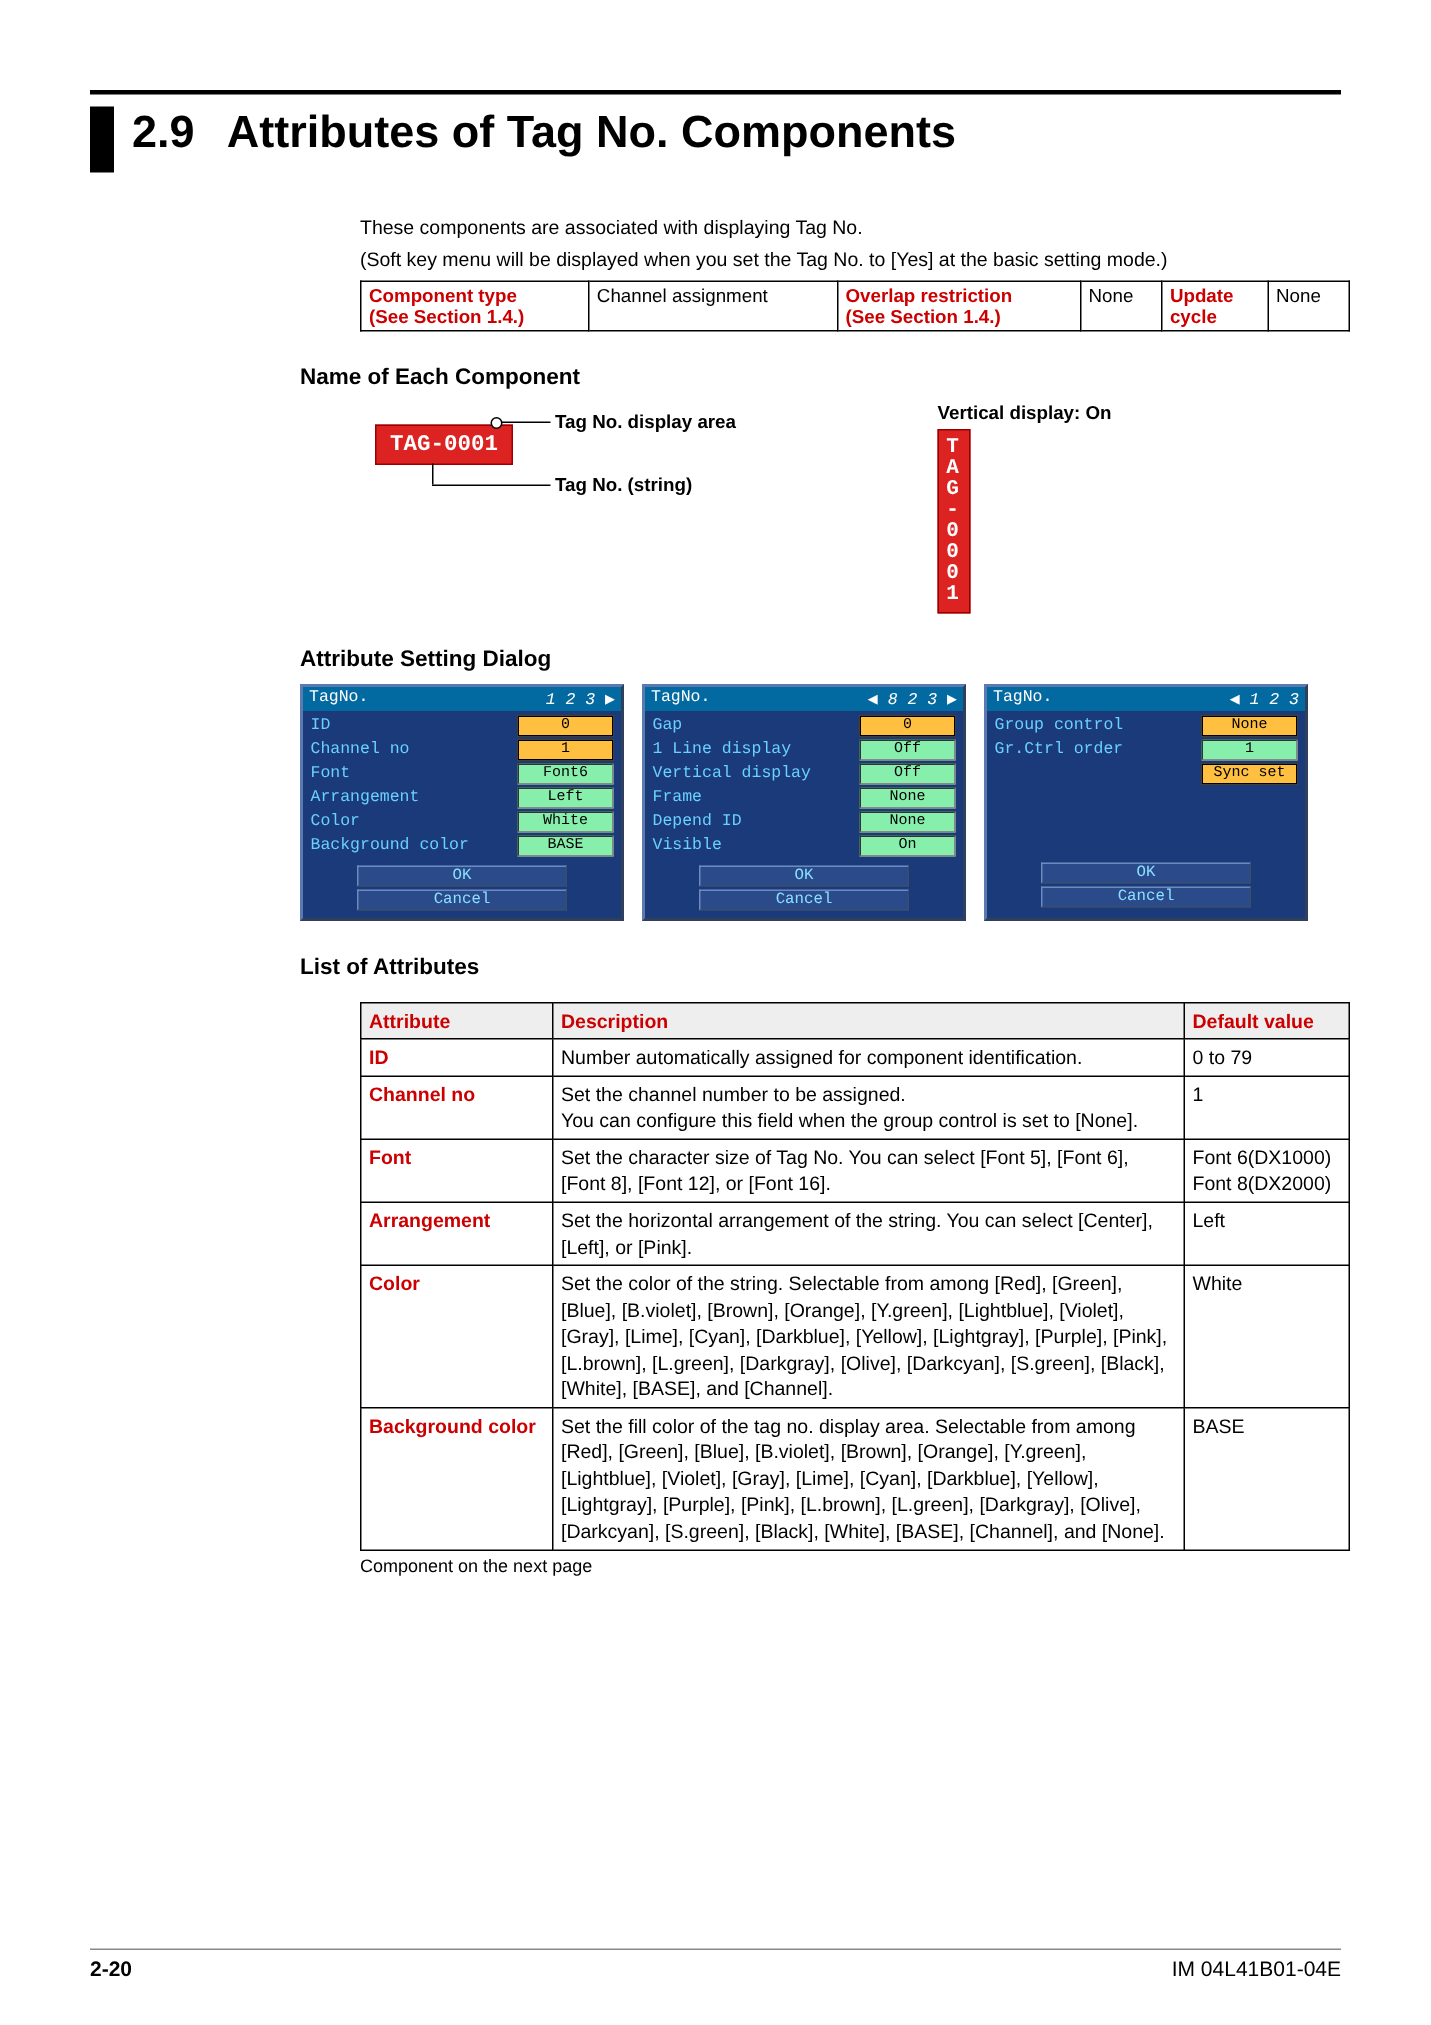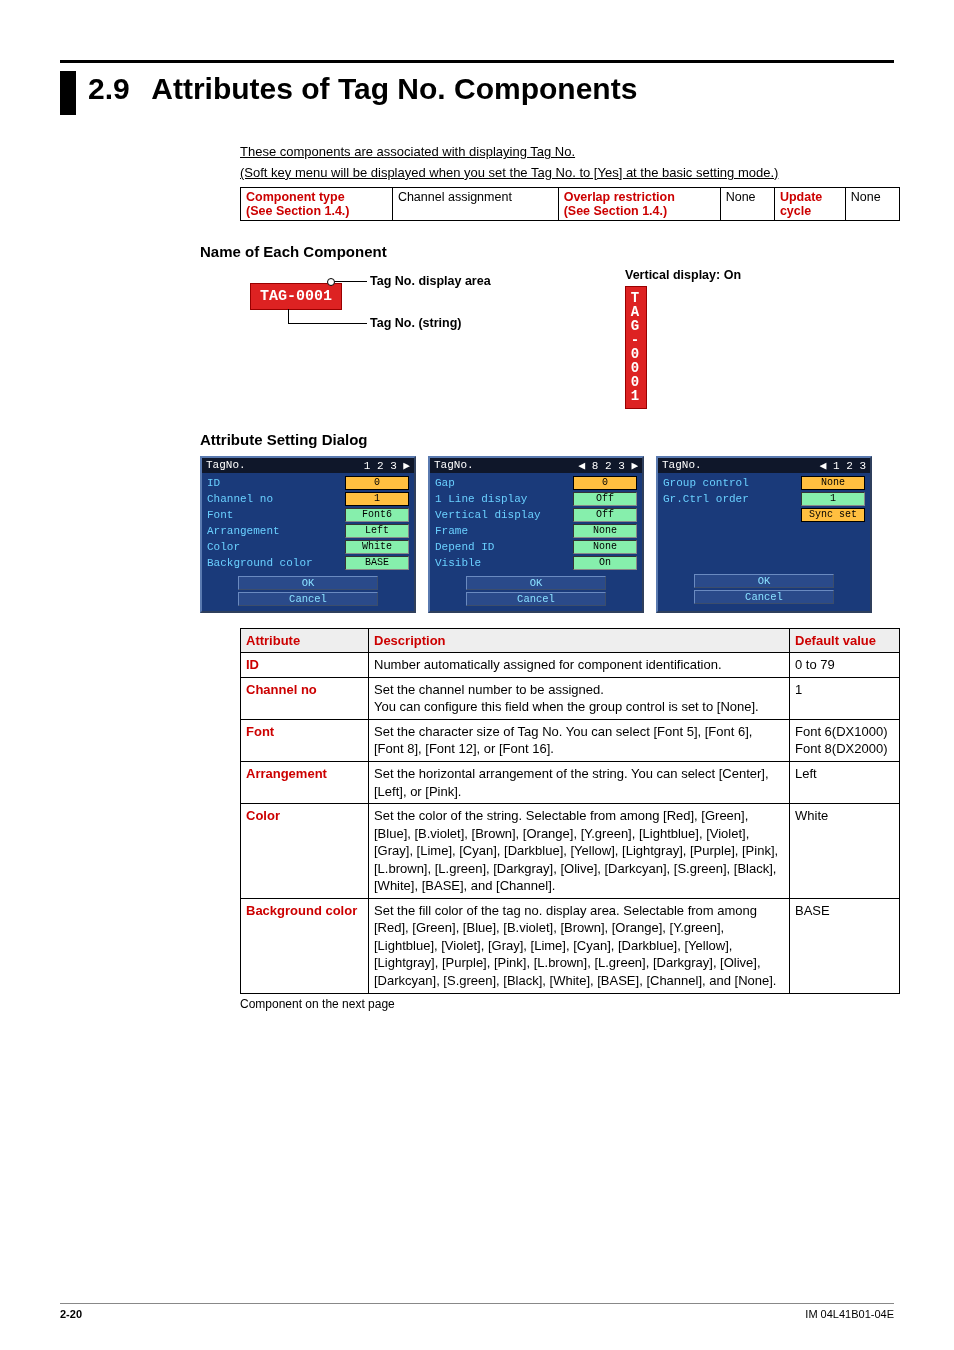--- a/index.html
+++ b/index.html
@@ -40,21 +40,20 @@
     width: 56px;
   }
   .content {
     margin-left: 180px;
     margin-right: 0;
     width: 660px;
   }
   .intro p {
     margin-bottom: 2px;
     line-height: 1.45;
-    text-decoration: underline;
   }
   .comp-table {
     border-collapse: collapse;
     width: 100%;
     margin-top: 4px;
     font-size: 12.5px;
   }
   .comp-table td {
     border: 1px solid #000;
     padding: 2px 5px;
@@ -154,28 +153,28 @@
   }
   .dialog {
     width: 216px;
     background: #1a3a7a;
     border: 2px outset #5a7ab0;
     font-family: "Courier New", monospace;
     font-size: 11px;
     color: #6ad0ff;
   }
   .dialog-titlebar {
-    background: #0f172a;
+    background: #0369a1;
     color: #fff;
     display:flex;
     justify-content: space-between;
     padding: 1px 4px;
     font-size: 11px;
   }
-  .dialog-titlebar .tabs { color:#fff; }
+  .dialog-titlebar .tabs { color:#fff;font-style:italic; }
   .dialog-body { padding: 2px 5px 4px 5px; }
   .dlg-row {
     display:flex;
     justify-content: space-between;
     align-items:center;
     margin: 1px 0;
     height: 15px;
   }
   .dlg-row .label { min-width: 100px; }
   .dlg-field {
@@ -232,21 +231,21 @@
 
   .footer {
     position:absolute;
     bottom: 30px;
     left: 60px;
     right: 60px;
     display:flex;
     justify-content: space-between;
     border-top: 1px solid #888;
     padding-top: 4px;
-    font-size: 11px;
+    font-size: 14px;
   }
   .footer .left { font-weight:bold; }
 </style>
 </head>
 <body>
 
 <div class="page">
   <div class="rule"></div>
   <div class="section-head">
     <div class="section-mark"></div>
@@ -403,20 +402,21 @@
           <div class="dlg-spacer"></div>
           <div class="dlg-spacer"></div>
           <div class="dlg-btns">
             <div class="dlg-btn">OK</div>
             <div class="dlg-btn">Cancel</div>
           </div>
         </div>
       </div>
     </div>
 
+    <h3 class="sub-head">List of Attributes</h3>
 
     <table class="attr-table">
       <thead>
         <tr>
           <th>Attribute</th>
           <th>Description</th>
           <th>Default value</th>
         </tr>
       </thead>
       <tbody id="attr-tbody">

